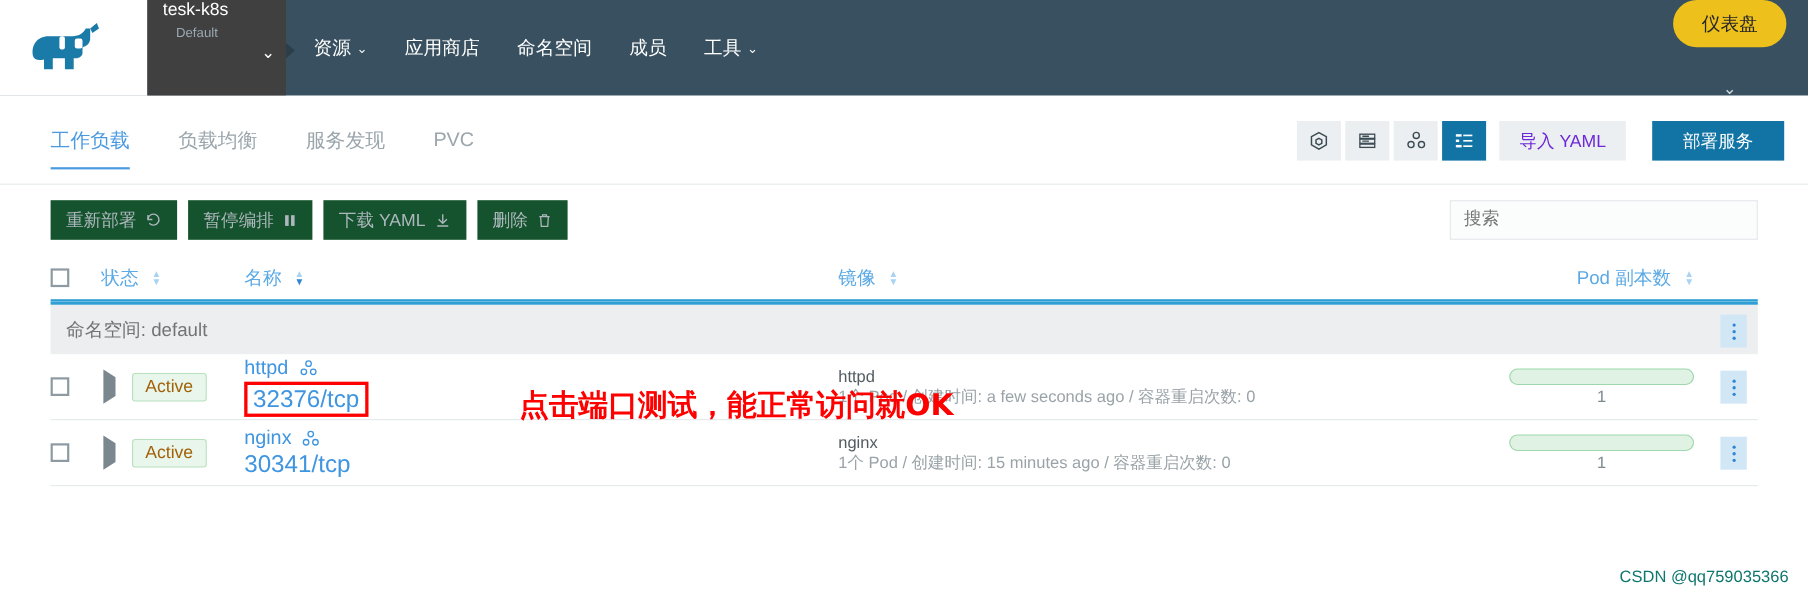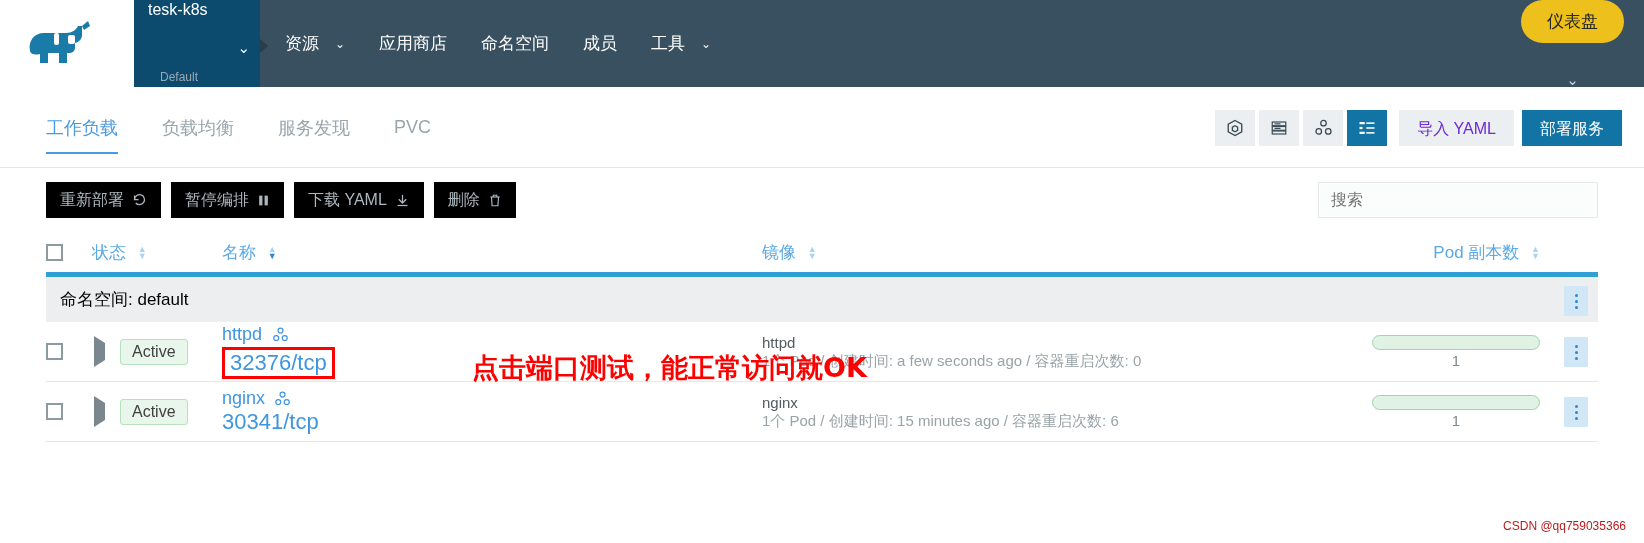--- a/index.html
+++ b/index.html
@@ -15,39 +15,39 @@
   .header {
     position: absolute; left: 0; top: 0; width: 1644px; height: 87px;
     background: #38505f;
   }
   .logo-zone {
     position: absolute; left: 0; top: 0; width: 134px; height: 87px;
     background: #fff; display: flex; align-items: center; justify-content: center;
   }
   .proj-select {
     position: absolute; left: 134px; top: 0; width: 126px; height: 87px;
-    background: #0c4a6e; display: flex; flex-direction: column;
-    justify-content: space-between; padding-left: 14px; position: absolute;
+    background: #404040; display: flex; flex-direction: column;
+    justify-content: flex-start; padding-left: 14px; position: absolute;
   }
   .proj-name { color: #fff; font-size: 16px; line-height: 20px; }
   .proj-sub { color: #9aa8b2; font-size: 12px; line-height: 20px; padding-left: 12px; }
   .proj-caret {
     position: absolute; right: 10px; top: 50%; margin-top: -5px;
     color: #fff; font-size: 15px;
   }
   .crumb-arrow {
     position: absolute; left: 260px; top: 39px;
     width: 0; height: 0; border-left: 8px solid #2b3e4a;
     border-top: 7px solid transparent; border-bottom: 7px solid transparent;
   }
   .nav { position: absolute; left: 268px; top: 0; height: 87px;
          display: flex; align-items: center; gap: 0; }
   .nav-item {
     color: #fff; font-size: 17px; padding: 0 17px; cursor: default;
-    display: flex; align-items: center; gap: 16px; white-space: nowrap;
+    display: flex; align-items: center; gap: 5px; white-space: nowrap;
   }
   .caret { font-size: 12px; opacity: .95; }
   .hdr-right {
     position: absolute; right: 20px; top: 0; height: 87px;
     display: flex; align-items: center; gap: 14px; flex-direction: column;
   }
   .dash-btn {
     background: #edc01c; color: #262626; font-size: 17px;
     border-radius: 22px; padding: 10px 26px; border: none; cursor: pointer;
     white-space: nowrap;
@@ -80,30 +80,30 @@
     width: 40px; height: 36px; background: #eceff1; border: none; cursor: pointer;
     display: flex; align-items: center; justify-content: center; color: #3b4b54;
   }
   .icon-btn.active { background: #1174a4; color: #fff; }
   .btn-yaml {
     background: #eceff1; color: #6d28d9; font-size: 16px; border: none;
     padding: 9px 18px; margin-left: 8px; cursor: pointer; white-space: nowrap; height: 36px;
   }
   .btn-deploy {
     background: #1174a4; color: #fff; font-size: 16px; border: none;
-    padding: 9px 18px; margin-left: 4px; cursor: pointer; white-space: nowrap; height: 36px;
+    padding: 9px 28px; margin-left: 20px; cursor: pointer; white-space: nowrap; height: 36px;
   }
 
   
   .actionbar {
     position: absolute; left: 0; top: 168px; width: 1644px; height: 64px; background:#fff;
   }
   .act-wrap { position: absolute; left: 46px; top: 14px; display: flex; gap: 10px; }
   .act-btn {
-    background: #000000; color: #adb7bd; font-size: 16px; border: none;
+    background: #14532d; color: #adb7bd; font-size: 16px; border: none;
     padding: 8px 14px; display: flex; align-items: center; gap: 8px;
     cursor: default; white-space: nowrap; height: 36px;
   }
   .search-box {
     position: absolute; right: 46px; top: 14px; width: 280px; height: 36px;
     border: 1px solid #e4e8ea; background: #fbfcfc; color: #b6bfc4;
     font-size: 16px; padding: 0 12px; font-family: inherit; outline: none;
   }
 
   
@@ -120,42 +120,42 @@
   .chk {
     width: 17px; height: 17px; border: 2px solid #8d9aa2; background: #fff;
     display: inline-block;
   }
   .sort { display: inline-flex; flex-direction: column; margin-left: 7px; vertical-align: middle; line-height: 0; }
   .sort i { font-style: normal; font-size: 9px; color: #a8d4f2; line-height: 7px; }
   .sort i.on { color: #2f86d2; }
 
   .group-row {
     height: 48px; background: #eceef0; border-top: 3px solid #2f9fd6;
-    display: flex; align-items: center; color: #000000; font-size: 17px;
+    display: flex; align-items: center; color: #737373; font-size: 17px;
     padding-left: 14px; position: relative;
   }
   .kebab {
     width: 24px; height: 30px; background: #d2e7f5; border: none; cursor: pointer;
     display: flex; flex-direction: column; align-items: center; justify-content: center; gap: 3px;
   }
   .kebab span { width: 3px; height: 3px; background: #2f86d2; border-radius: 50%; display:block; }
   .grp-kebab { position: absolute; right: 10px; top: 9px; }
 
   .row {
     height: 60px; display: flex; align-items: center;
     border-bottom: 1px solid #e4e8ea; position: relative;
   }
   .tri {
     width: 0; height: 0; border-left: 11px solid #7b878e;
     border-top: 7px solid transparent; border-bottom: 7px solid transparent;
     margin-left: 2px;
   }
   .badge {
     display: inline-block; border: 1px solid #b7e0bd; background: #e9f6ec;
-    color: #404040; font-size: 16px; padding: 3px 11px; border-radius: 3px;
+    color: #a16207; font-size: 16px; padding: 3px 11px; border-radius: 3px;
   }
   .name-link { color: #3f95e0; font-size: 18px; text-decoration: none; }
   .port-link { color: #3f95e0; font-size: 22px; text-decoration: none; display:inline-block; }
   .port-boxed {
     border: 3px solid #f00; padding: 0 5px; display: inline-block; margin-top: 2px;
   }
   .img-name { color: #515b60; font-size: 15px; line-height: 18px; }
   .img-meta { color: #9aa3a8; font-size: 15px; line-height: 18px; }
   .pod-cell { display: flex; flex-direction: column; align-items: flex-end; }
   .pill {
@@ -166,21 +166,21 @@
   .row-kebab { position: absolute; right: 10px; top: 15px; }
 
   
   .annot {
     position: absolute; left: 472px; top: 350px; color: #ff0000;
     font-size: 27px; font-weight: bold; white-space: nowrap;
     font-family: "DejaVu Sans", sans-serif; z-index: 30;
   }
   .watermark {
     position: absolute; right: 18px; bottom: 10px;
-    color: #b91c1c; font-size: 12px; margin-left: 46px;
+    color: #0f766e; font-size: 15px; margin-left: 46px;
   }
 </style>
 </head>
 <body>
 
 <div class="page">
 
   <div class="header">
 
     <div class="logo-zone">
@@ -429,21 +429,21 @@
               <circle cx="6" cy="17" r="3.5"></circle>
               <circle cx="18" cy="17" r="3.5"></circle>
           </svg>
         </div>
         <div>
           <a class="port-link" href="#">30341/tcp</a>
         </div>
       </div>
       <div class="c-image">
         <div class="img-name">nginx</div>
-        <div class="img-meta">1个 Pod / 创建时间: 15 minutes ago / 容器重启次数: 6</div>
+        <div class="img-meta">1个 Pod / 创建时间: 15 minutes ago / 容器重启次数: 0</div>
       </div>
       <div class="c-pod">
         <div class="pod-cell">
           <div class="pill"></div>
           <div class="pod-num">1</div>
         </div>
       </div>
       <button class="kebab row-kebab">
         <span></span>
           <span></span>

